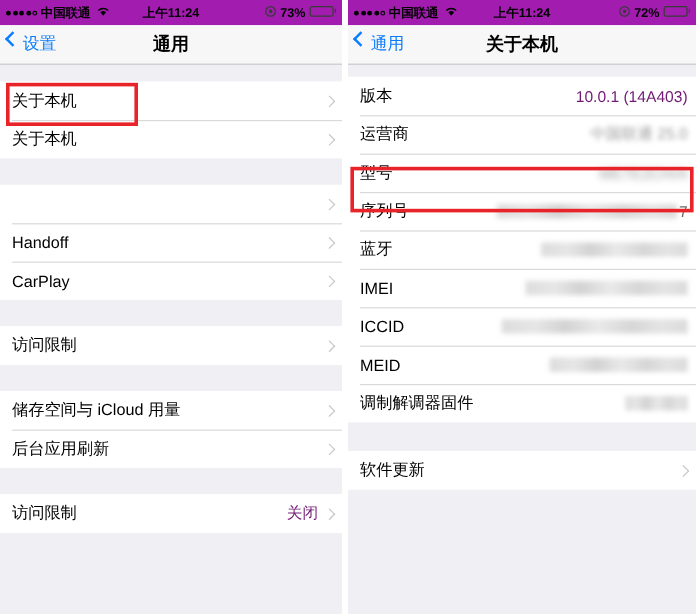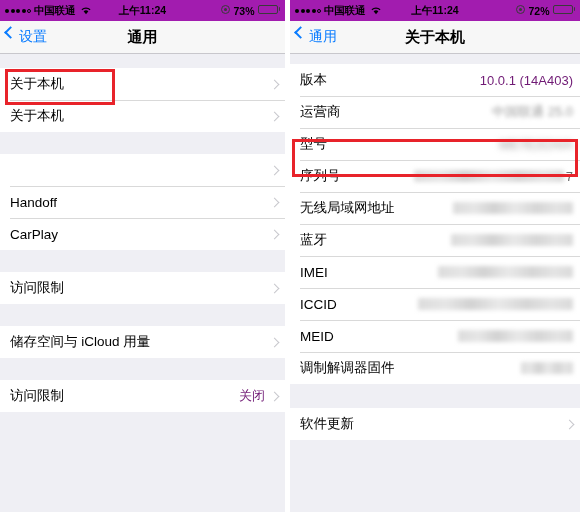--- a/index.html
+++ b/index.html
@@ -177,20 +177,26 @@
           </div>
         </div>
         <div class="gap" style="height: 22px;"></div>
         <div class="group">
           <div class="row">
             <span class="row-label">储存空间与 iCloud 用量</span>
             <div class="row-right">
               <span class="chev"></span>
             </div>
           </div>
+          <div class="row">
+            <span class="row-label">后台应用刷新</span>
+            <div class="row-right">
+              <span class="chev"></span>
+            </div>
+          </div>
         </div>
         <div class="gap" style="height: 22px;"></div>
         <div class="group">
           <div class="row">
             <span class="row-label">访问限制</span>
             <div class="row-right">
               <span class="row-value">关闭</span>
               <span class="chev"></span>
             </div>
           </div>
@@ -261,28 +267,20 @@
           <div class="row">
             <span class="row-label">序列号</span>
             <div class="row-right">
               <span class="val-wrap">
                 <span class="redact" style="width: 150px;"></span>
                 <span class="row-value" style="color: rgb(107, 107, 107);">7</span>
               </span>
             </div>
           </div>
           <div class="row">
-            <span class="row-label">无线局域网地址</span>
-            <div class="row-right">
-              <span class="val-wrap">
-                <span class="redact" style="width: 120px;"></span>
-              </span>
-            </div>
-          </div>
-          <div class="row">
             <span class="row-label">蓝牙</span>
             <div class="row-right">
               <span class="val-wrap">
                 <span class="redact" style="width: 122px;"></span>
               </span>
             </div>
           </div>
           <div class="row">
             <span class="row-label">IMEI</span>
             <div class="row-right">

